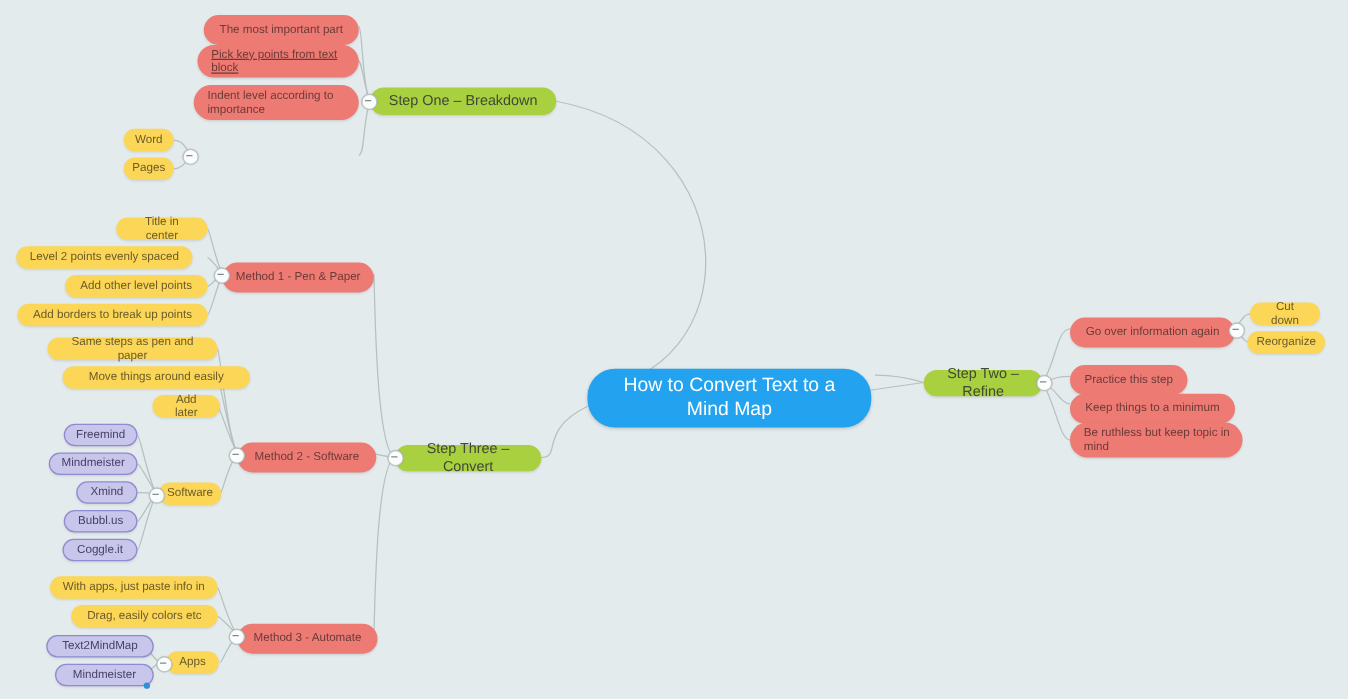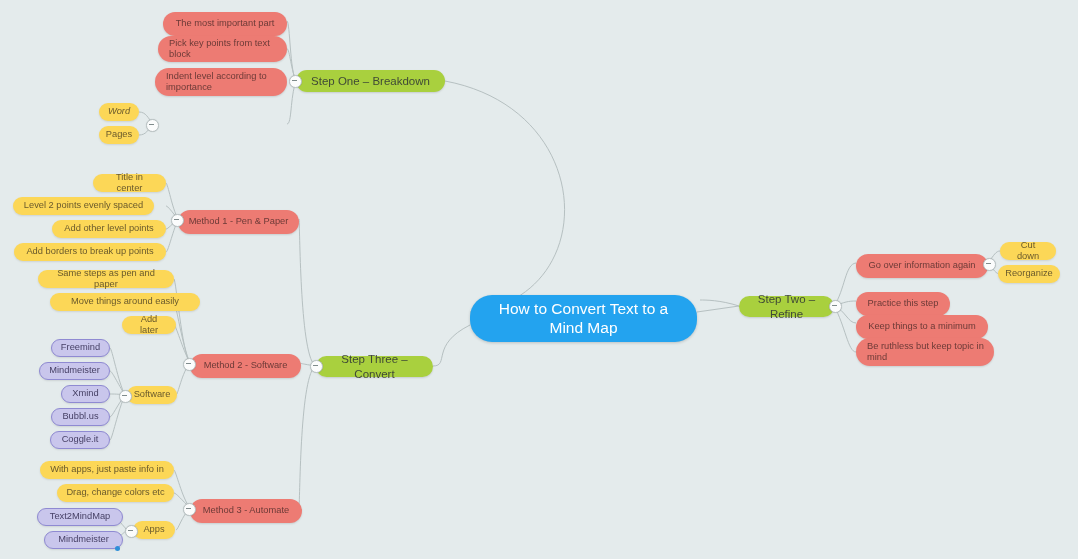--- a/index.html
+++ b/index.html
@@ -172,25 +172,25 @@
       <path d="M 127 530 C 120 536 116 540 113 540"></path>
     </g>
   </svg>
 
   <div class="node n-root" style="left:470px; top:295px; width:227px; height:47px;">How to Convert Text to a Mind Map</div>
 
   <div class="node n-green" style="left:296px; top:70px; width:149px; height:22px;">Step One – Breakdown</div>
   <div class="toggle" style="left:289px; top:75px;"></div>
 
   <div class="node n-red" style="left:163px; top:12px; width:124px; height:18px;">The most important part</div>
-  <div class="node n-red lead" style="left:158px; top:36px; width:129px; height:26px; padding-left:11px;">Pick key points from text block</div>
+  <div class="node n-red lead" style="left:158px; top:36px; width:129px; height:26px; padding-left:11px;text-decoration:underline;">Pick key points from text block</div>
   <div class="node n-red lead" style="left:155px; top:68px; width:132px; height:28px; padding-left:11px;">Indent level according to importance</div>
   <div class="toggle" style="left:146px; top:119px;"></div>
 
-  <div class="node n-yellow" style="left:99px; top:103px; width:40px; height:18px;font-style:italic;">Word</div>
+  <div class="node n-yellow" style="left:99px; top:103px; width:40px; height:18px;">Word</div>
   <div class="node n-yellow" style="left:99px; top:126px; width:40px; height:18px;">Pages</div>
 
   <div class="node n-green" style="left:739px; top:296px; width:95px; height:21px;">Step Two – Refine</div>
   <div class="toggle" style="left:829px; top:300px;"></div>
 
   <div class="node n-red" style="left:856px; top:254px; width:132px; height:18px;">Go over information again</div>
   <div class="toggle" style="left:983px; top:258px;"></div>
 
   <div class="node n-yellow" style="left:1000px; top:242px; width:56px; height:18px;">Cut down</div>
   <div class="node n-yellow" style="left:998px; top:265px; width:62px; height:18px;">Reorganize</div>
@@ -223,21 +223,21 @@
   <div class="node n-purple" style="left:51px; top:339px; width:59px; height:18px;">Freemind</div>
   <div class="node n-purple" style="left:39px; top:362px; width:71px; height:18px;">Mindmeister</div>
   <div class="node n-purple" style="left:61px; top:385px; width:49px; height:18px;">Xmind</div>
   <div class="node n-purple" style="left:51px; top:408px; width:59px; height:18px;">Bubbl.us</div>
   <div class="node n-purple" style="left:50px; top:431px; width:60px; height:18px;">Coggle.it</div>
 
   <div class="node n-red" style="left:190px; top:499px; width:112px; height:18px;">Method 3 - Automate</div>
   <div class="toggle" style="left:183px; top:503px;"></div>
 
   <div class="node n-yellow" style="left:40px; top:461px; width:134px; height:18px;">With apps, just paste info in</div>
-  <div class="node n-yellow" style="left:57px; top:484px; width:117px; height:18px;">Drag, change colors etc</div>
+  <div class="node n-yellow" style="left:57px; top:484px; width:117px; height:18px;">Drag, easily colors etc</div>
 
   <div class="node n-yellow" style="left:133px; top:521px; width:42px; height:18px;">Apps</div>
   <div class="toggle" style="left:125px; top:525px;"></div>
 
   <div class="node n-purple" style="left:37px; top:508px; width:86px; height:18px;">Text2MindMap</div>
   <div class="node n-purple" style="left:44px; top:531px; width:79px; height:18px;">Mindmeister</div>
 
   <div class="handle-dot" style="left:115px; top:546px;"></div>
 
 </div>

